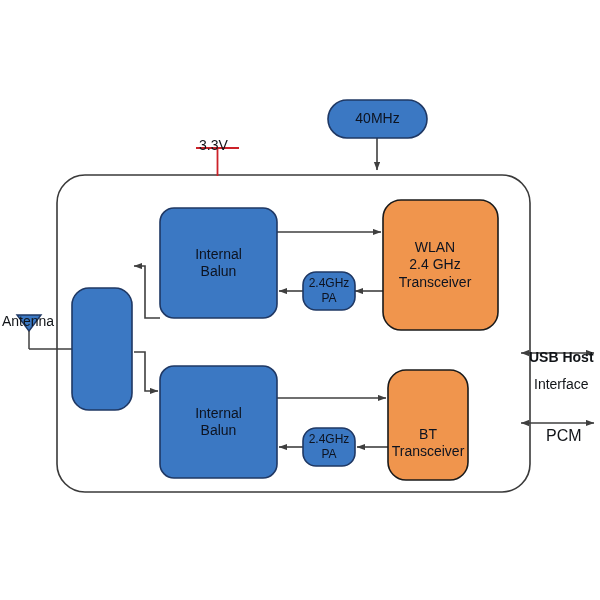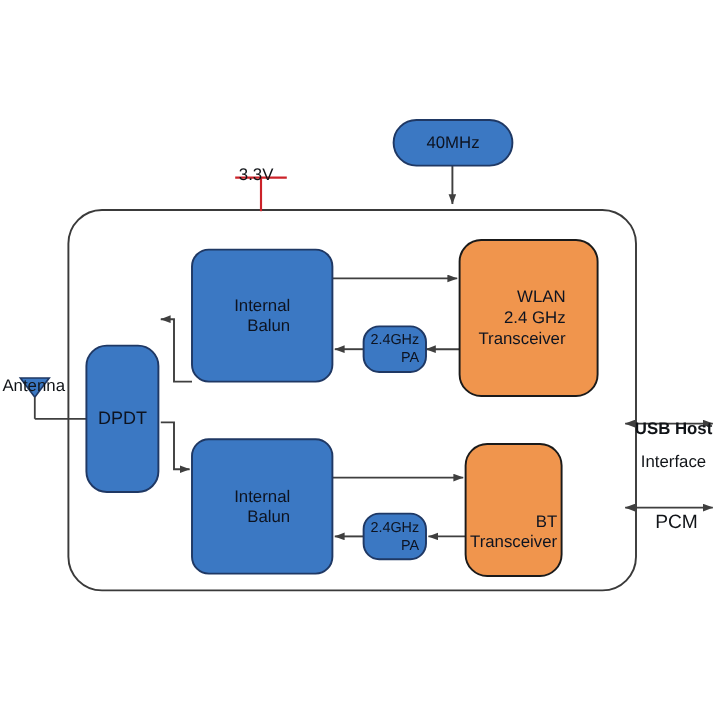--- a/index.html
+++ b/index.html
@@ -20,21 +20,21 @@
     left: 0;
     top: 0;
     width: 600px;
     height: 600px;
   }
   .blk-label {
     position: absolute;
     display: flex;
     align-items: center;
     justify-content: center;
-    text-align: right;
+    text-align: center;
     color: #0d1320;
     line-height: 1.22;
     pointer-events: none;
     white-space: pre-line;
   }
   .txt {
     position: absolute;
     color: #111418;
     white-space: nowrap;
     margin-top: 20px;
@@ -100,21 +100,20 @@
 
     <rect x="303" y="428" width="52" height="38" rx="13" ry="13" fill="#3b78c3" stroke="#1f3864" stroke-width="1.6"></rect>
 
     <rect x="383" y="200" width="115" height="130" rx="18" ry="18" fill="#f0954d" stroke="#1a1a1a" stroke-width="1.6"></rect>
 
     <rect x="388" y="370" width="80" height="110" rx="18" ry="18" fill="#f0954d" stroke="#1a1a1a" stroke-width="1.6"></rect>
 
     <rect x="328" y="100" width="99" height="38" rx="19" ry="19" fill="#3b78c3" stroke="#1f3864" stroke-width="1.6"></rect>
   </svg>
 
-  <div class="blk-label" style="left:72px;  top:288px; width:60px;  height:122px; font-size:15px;">DPDT</div>
 
   <div class="blk-label" style="left:160px; top:208px; width:117px; height:110px; font-size:14px;">Internal
 Balun</div>
 
   <div class="blk-label" style="left:160px; top:366px; width:117px; height:112px; font-size:14px;">Internal
 Balun</div>
 
   <div class="blk-label" style="left:301px; top:270px; width:56px; height:42px; font-size:12px;">2.4GHz
 PA</div>
 

